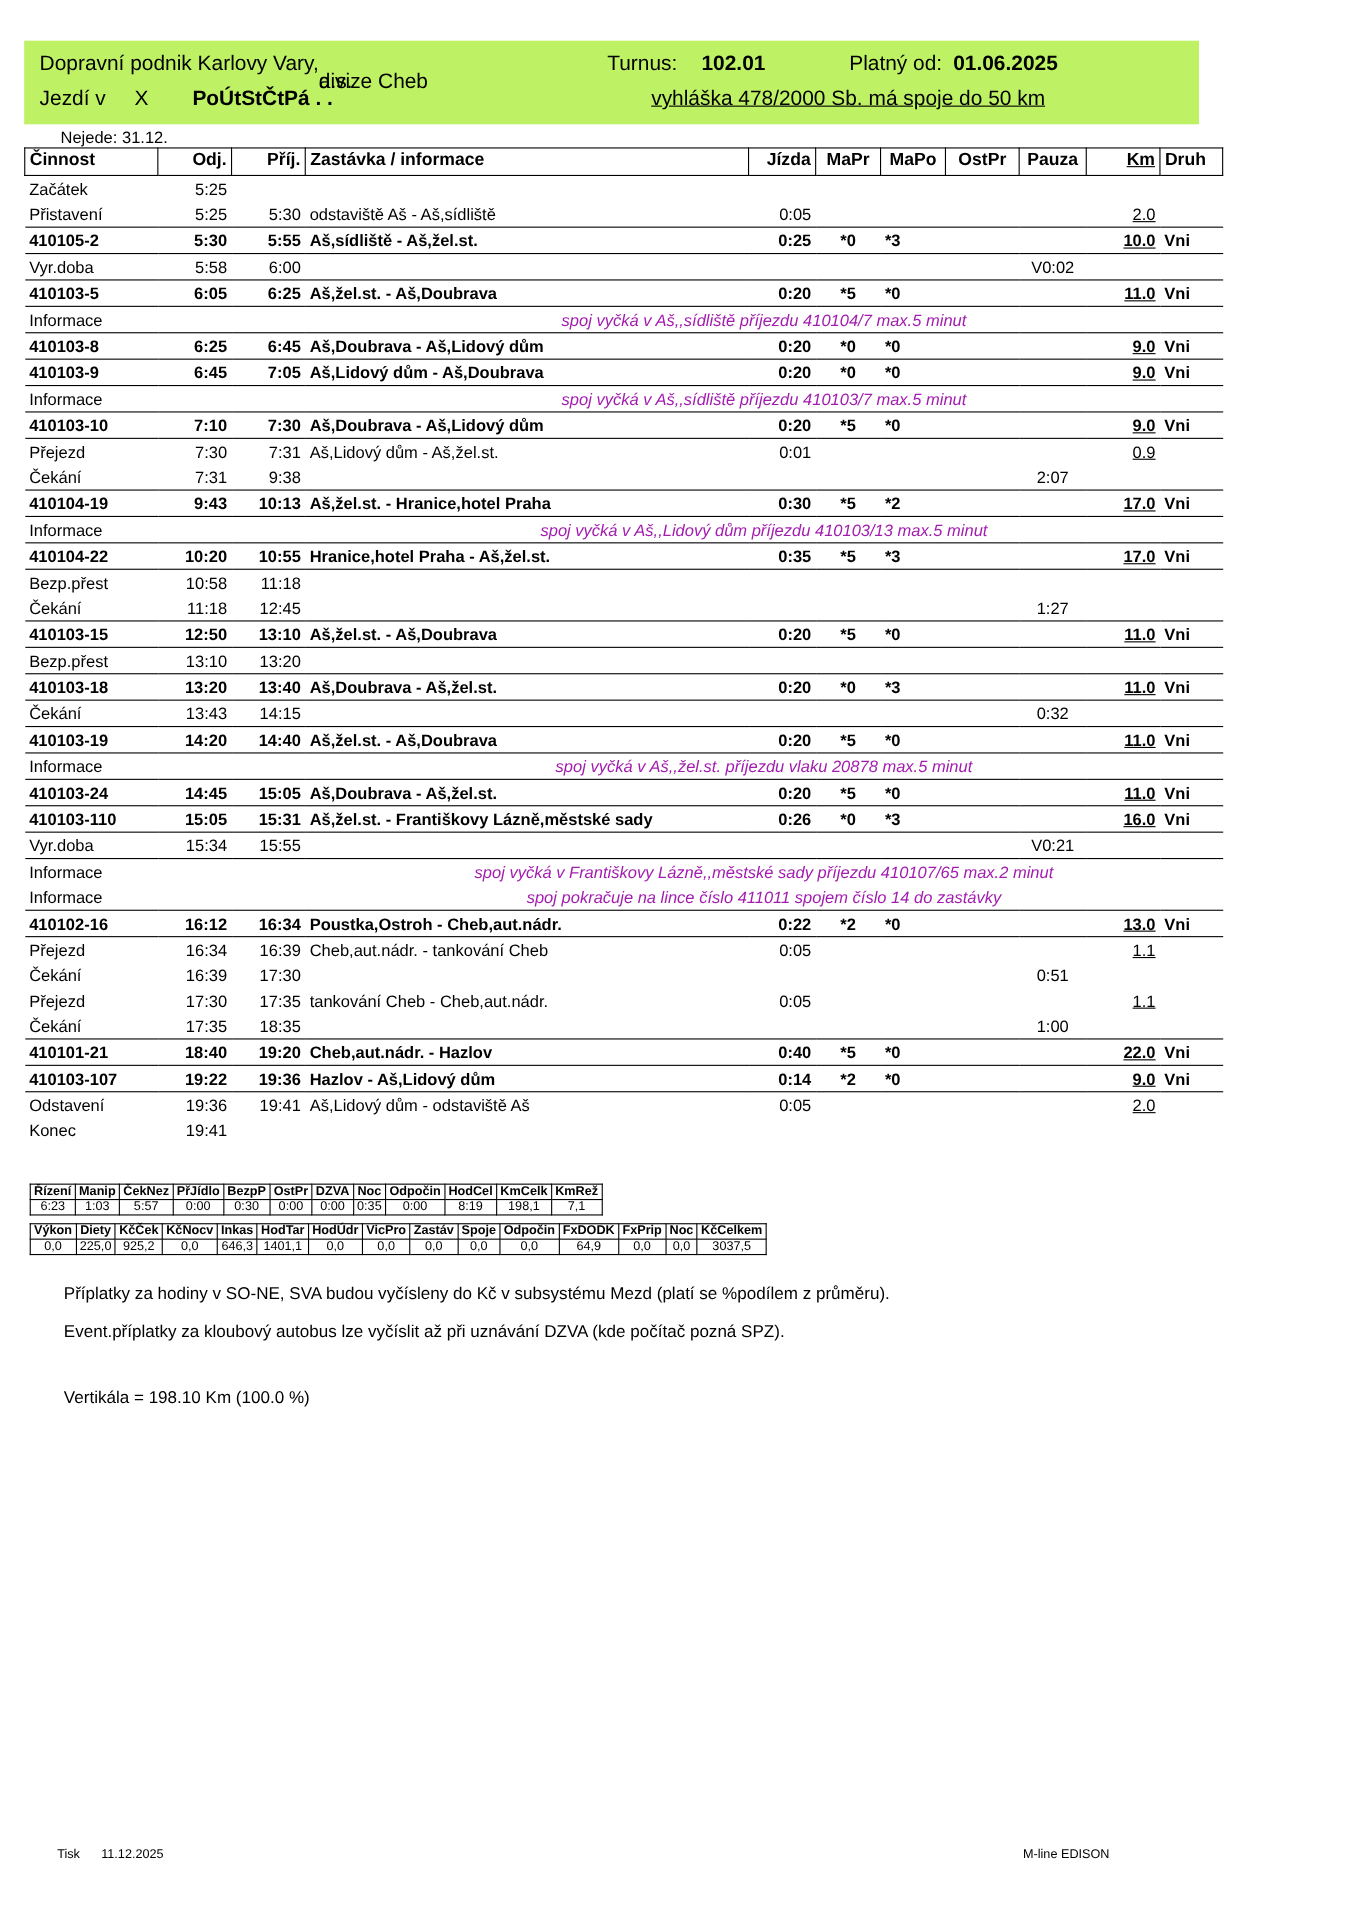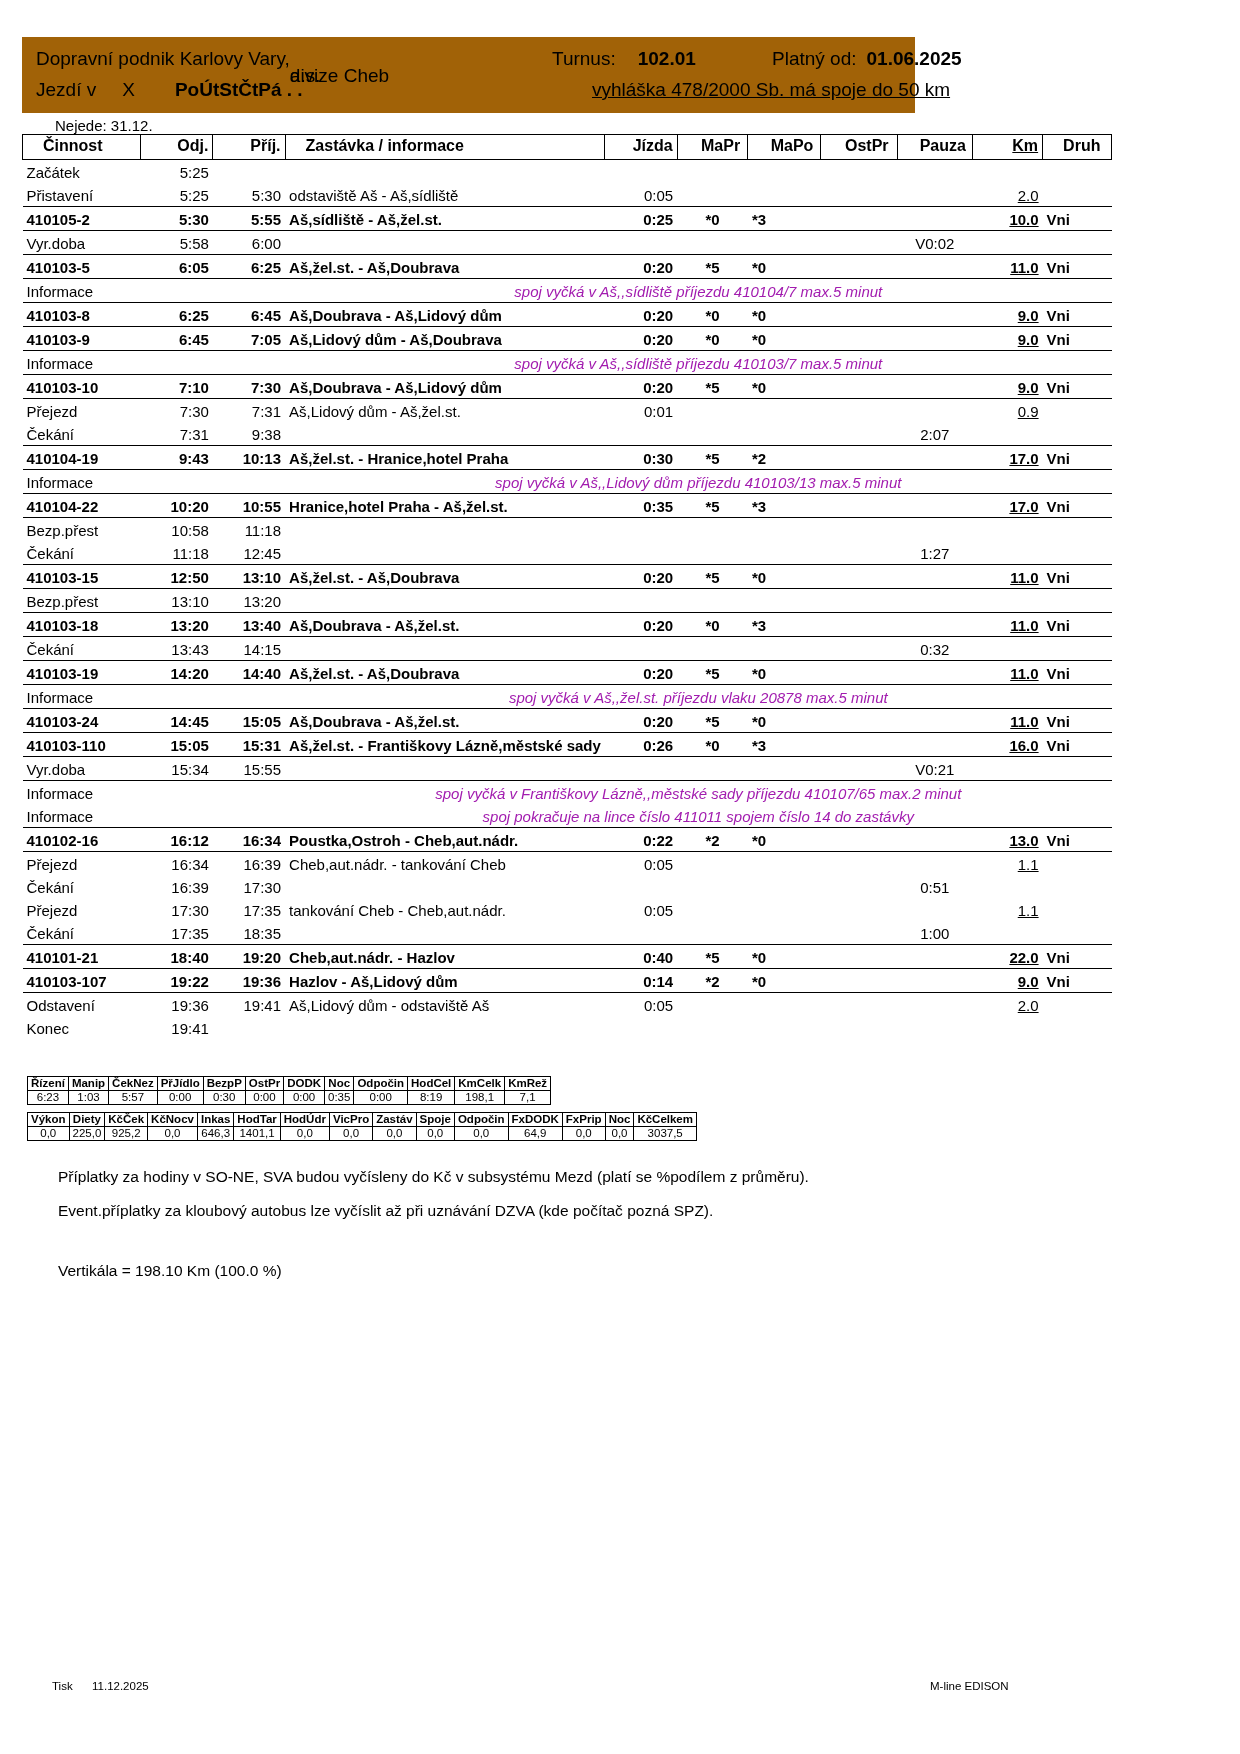--- a/index.html
+++ b/index.html
@@ -22,23 +22,23 @@
     width: 1240px;
     height: 1754px;
     box-sizing: border-box;
   }
 
   
   .header-band {
     position: absolute;
     left: 22px;
     top: 37px;
-    width: 893px;
+    width: 1068px;
     height: 76px;
-    background: #a16207;
+    background: #bef264;
   }
   .hdr-line1 {
     position: absolute;
     left: 14px;
     top: 11px;
     font-size: 19px;
     white-space: nowrap;
   }
   .hdr-line2 {
     position: absolute;
@@ -105,21 +105,21 @@
     width: 1090px;
     border-collapse: collapse;
     font-size: 15px;
   }
   table.sched th {
     font-weight: bold;
     font-size: 16px;
     border-top: 1.6px solid #000;
     border-bottom: 1.6px solid #000;
     border-right: 1.2px solid #000;
-    padding: 1px 4px 3px 20px;
+    padding: 1px 4px 3px 4px;
     white-space: nowrap;
     height: 20px;
   }
   table.sched th.first { border-left: 1.6px solid #000; }
   table.sched th.last  { border-right: 1.6px solid #000; }
   table.sched td {
     padding: 1px 4px 1px 4px;
     white-space: nowrap;
     height: 21px;
     vertical-align: bottom;
@@ -670,21 +670,21 @@
 
   <table class="mini" id="mini1">
     <thead>
         <tr id="mini1-head">
           <th>Řízení</th>
           <th>Manip</th>
           <th>ČekNez</th>
           <th>PřJídlo</th>
           <th>BezpP</th>
           <th>OstPr</th>
-          <th>DODK</th>
+          <th>DZVA</th>
           <th>Noc</th>
           <th>Odpočin</th>
           <th>HodCel</th>
           <th>KmCelk</th>
           <th>KmRež</th>
         </tr>
       </thead>
     <tbody>
         <tr id="mini1-body">
           <td>6:23</td>

